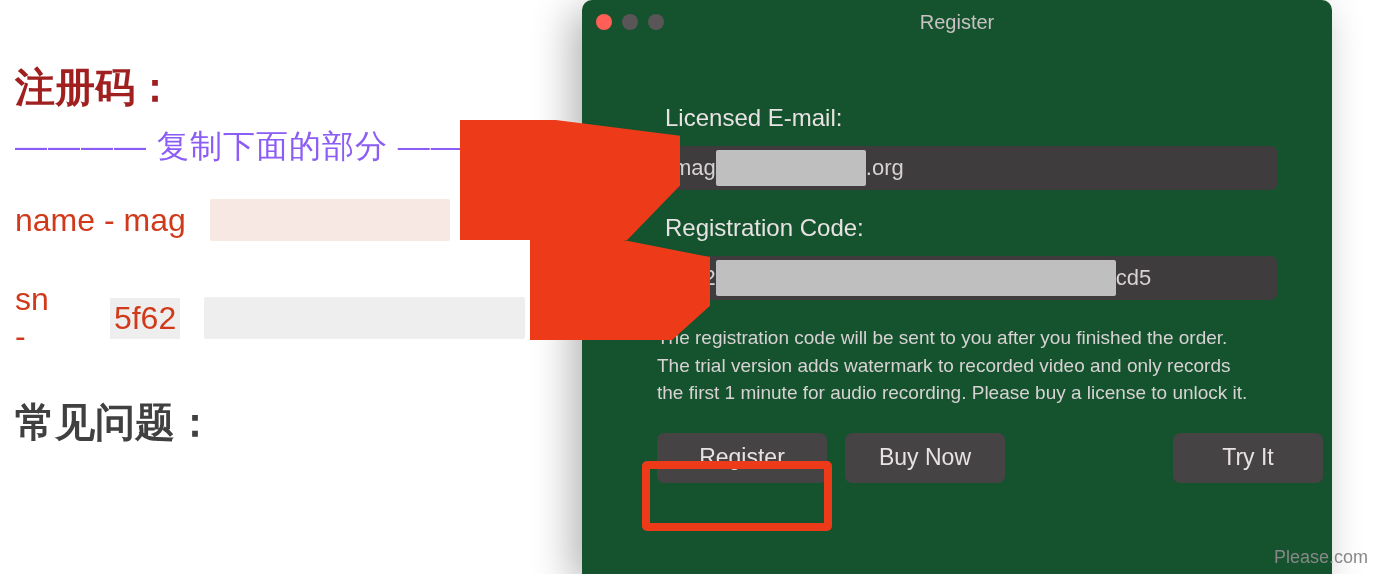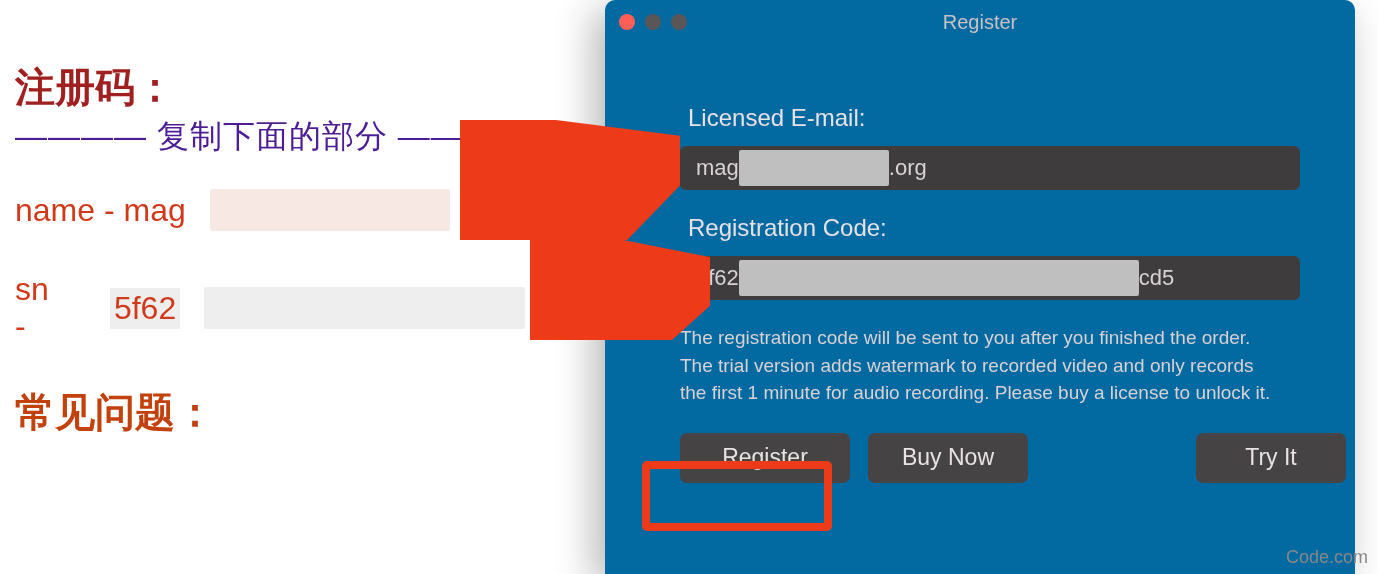--- a/index.html
+++ b/index.html
@@ -18,29 +18,30 @@
     .left-panel {
       position: absolute;
       left: 15px;
       top: 60px;
       width: 560px;
     }
     .heading {
       color: #a02020;
       font-size: 40px;
       font-weight: 600;
+      margin-bottom: 10px;
     }
     .heading2 {
-      color: #c2410c;
+      color: #404040;
       font-size: 40px;
       font-weight: 600;
       margin-top: 25px;
     }
     .red-line {
-      color: #4c1d95;
+      color: #8b5cf6;
       font-size: 32px;
       font-weight: 500;
       margin-bottom: 30px;
       letter-spacing: 1px;
     }
     .info-line {
       color: #d03a1a;
       font-size: 32px;
       font-weight: 500;
       margin-bottom: 40px;
@@ -54,25 +55,25 @@
       position: relative;
       border-radius: 2px;
     }
     .blur-box.light {
       background: #eeeeee;
     }
     .blur1 { width: 240px; height: 42px; }
     .blur2 { width: 420px; height: 42px; }
     .window {
       position: absolute;
-      left: 605px;
+      left: 582px;
       top: 0;
       width: 750px;
       height: 574px;
-      background: #0369a1;
+      background: #14532d;
       border-radius: 10px 10px 0 0;
       box-shadow: -10px 10px 40px rgba(0,0,0,0.3);
     }
     .titlebar {
       height: 44px;
       display: flex;
       align-items: center;
       padding: 0 14px;
       position: relative;
     }
@@ -247,13 +248,13 @@
 
 <svg class="arrow" style="left:530px;top:240px;width:180px;height:100px" viewBox="0 0 180 100">
   <defs>
     <marker id="ah2" markerWidth="12" markerHeight="12" refX="9" refY="6" orient="auto">
       <path d="M0,0 L12,6 L0,12 Z" fill="#ed3b1a"></path>
     </marker>
   </defs>
   <line x1="10" y1="85" x2="155" y2="45" stroke="#ed3b1a" stroke-width="24" marker-end="url(#ah2)"></line>
 </svg>
 
-<div class="watermark">Code.com</div>
+<div class="watermark">Please.com</div>
 
 </body></html>

